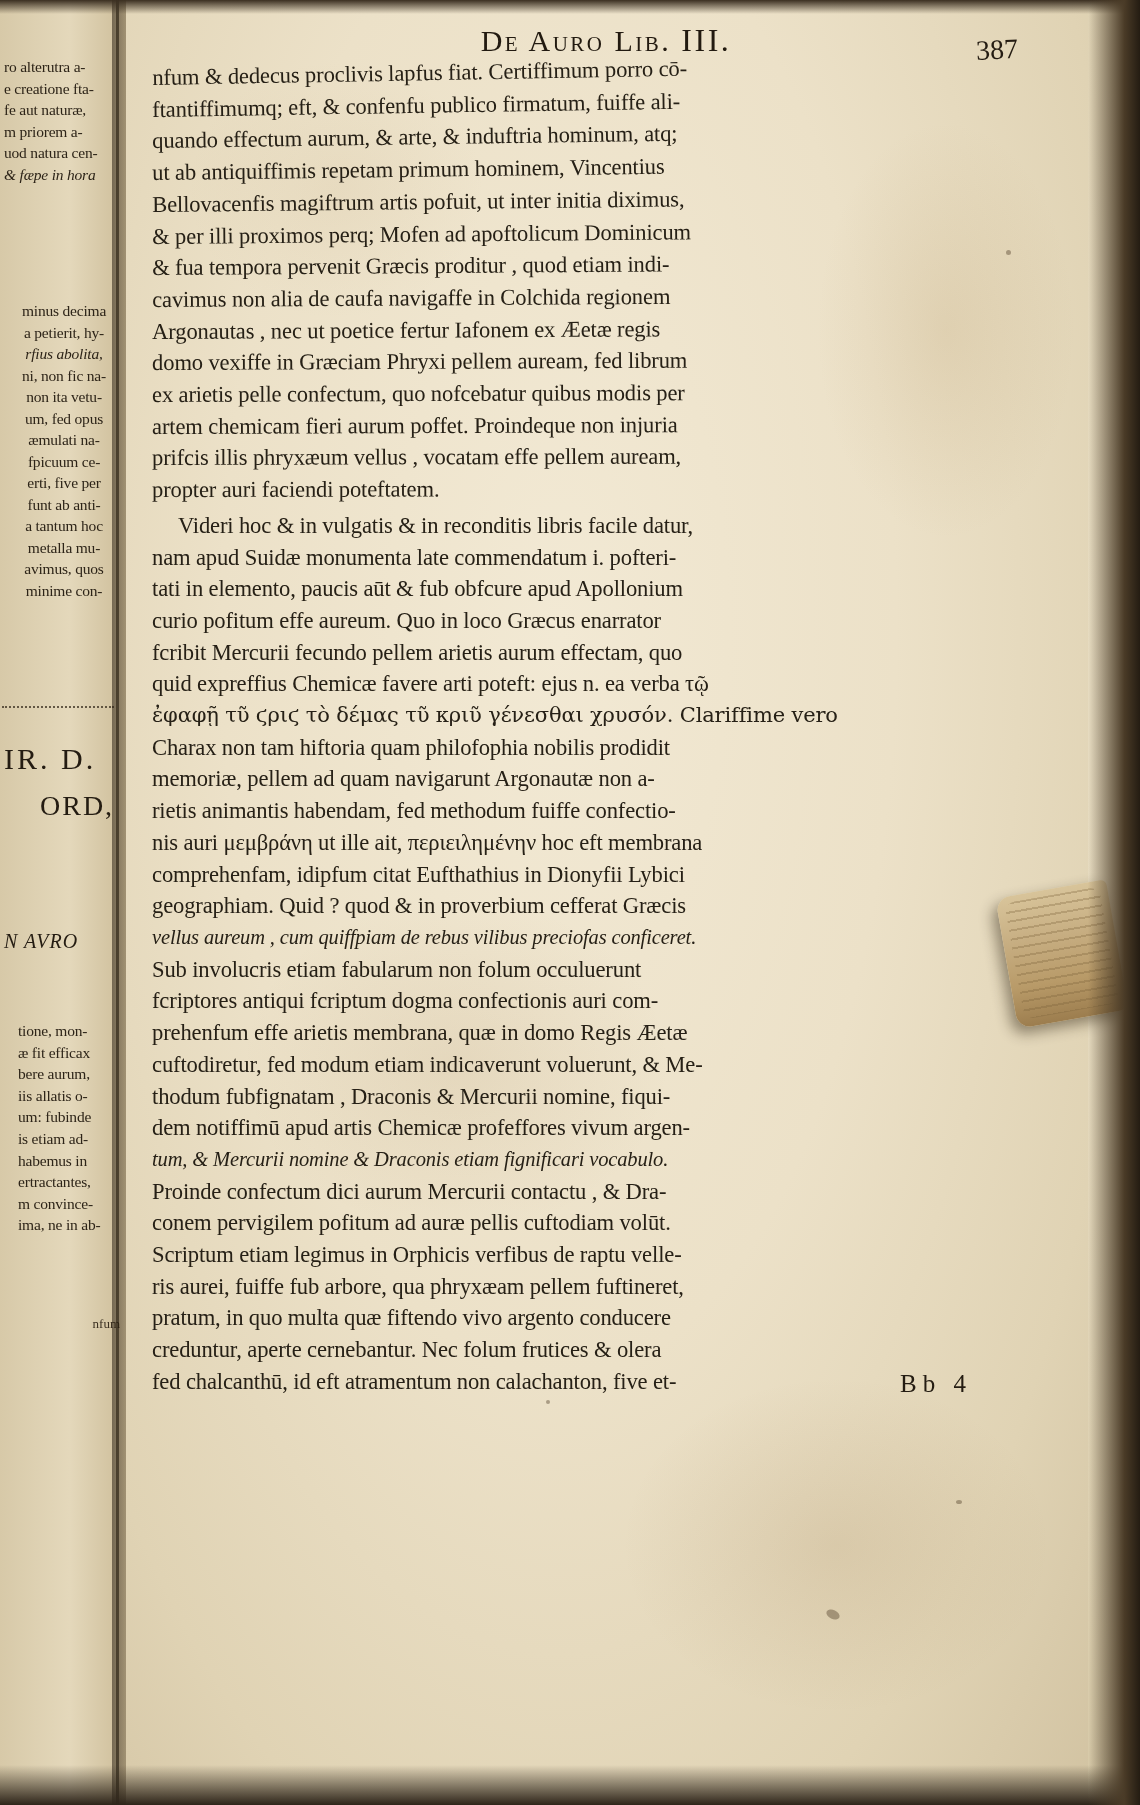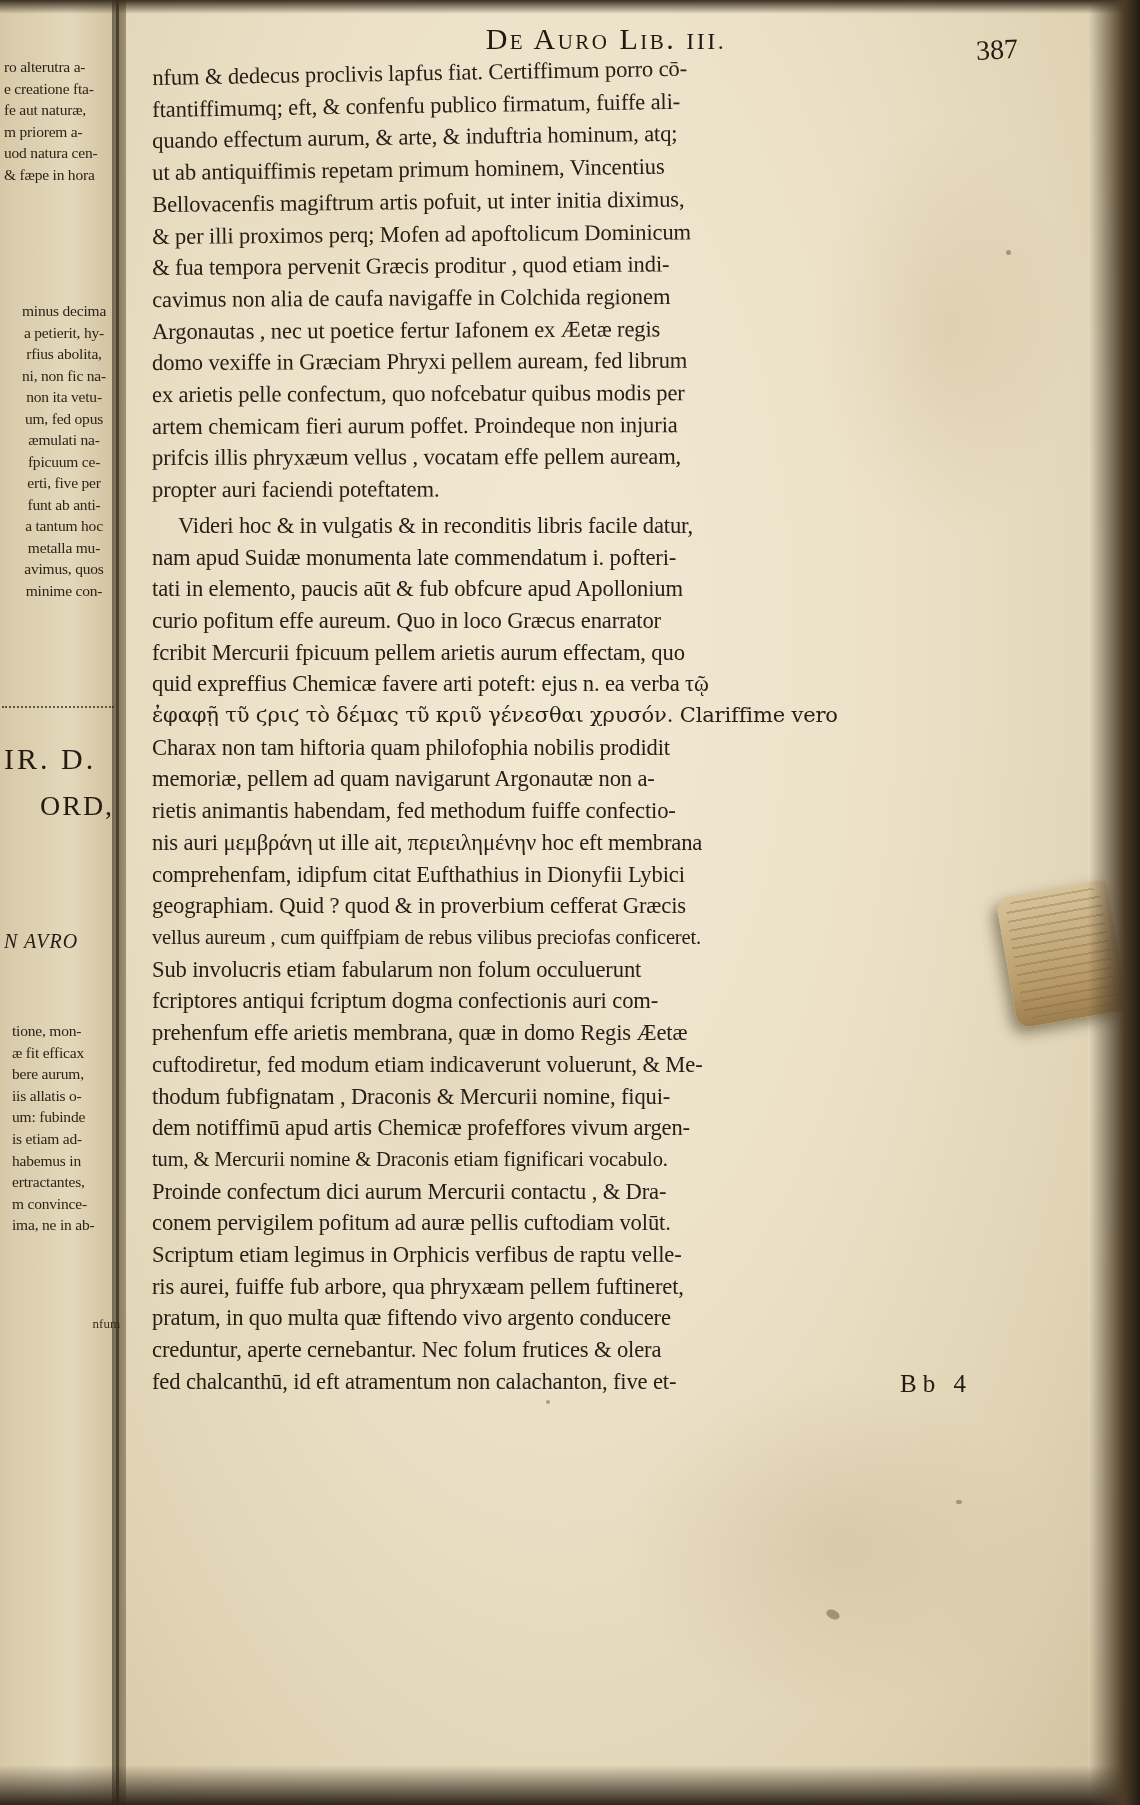--- a/index.html
+++ b/index.html
@@ -89,21 +89,21 @@
     width: 122px;
     font-size: 20px;
     letter-spacing: 1px;
     font-style: italic;
     color: #241c12;
   }
   .verso-col2 {
     position: absolute;
     left: 0; top: 1020px;
     width: 122px;
-    padding-left: 12px;
+    padding-left: 18px;
     font-size: 15.5px;
     line-height: 21.6px;
     color: #2d2418;
     letter-spacing: -0.2px;
   }
   .verso-col2 div { white-space: nowrap; }
   .verso-catch {
     position: absolute;
     right: 6px; top: 1316px;
     font-size: 13px;
@@ -155,21 +155,21 @@
     position: absolute;
     left: 160px; top: 22px;
     width: 640px;
     text-align: center;
     font-size: 30px;
     letter-spacing: 2.5px;
     color: #221a10;
     font-family: "Liberation Serif", serif;
     font-variant: small-caps;
   }
-  .runhead .big { font-size: 24px; }
+  .runhead .big { font-size: 32px; }
   .pagenum {
     position: absolute;
     right: 70px; top: 34px;
     font-size: 28px;
     color: #241c12;
     font-family: "Liberation Serif", serif;
     transform: rotate(-3deg);
   }
 
   
@@ -179,21 +179,21 @@
     width: 812px;
     font-size: 22.6px;
     line-height: 31.7px;
     color: #262016;
     font-family: "Liberation Serif", serif;
     letter-spacing: -0.15px;
   }
   .body-text p { margin: 0; }
   .body-text .ln { white-space: nowrap; display: block; }
   .indent { display: inline-block; width: 26px; }
-  .ital { }
+  .ital { font-style: italic; }
   .greek { font-family: "DejaVu Serif", serif; font-size: 21px; }
   .small { font-size: 20.5px; }
 
   
   .slant1 { display: block; transform-origin: left top; }
 
   .signature {
     position: absolute;
     left: 8px; top: 1292px;
     width: 812px;
@@ -317,21 +317,21 @@
         <span class="ln slant1" style="transform:rotate(-0.2deg);">artem chemicam fieri aurum poffet. Proindeque non injuria</span>
         <span class="ln slant1" style="transform:rotate(-0.15deg);">prifcis illis phryxæum vellus , vocatam effe pellem auream,</span>
         <span class="ln slant1" style="transform:rotate(-0.1deg);">propter auri faciendi poteftatem.</span>
       </p>
 
       <p style="margin-top:4px;">
         <span class="ln"><span class="indent"></span><span>Videri hoc &amp; in vulgatis &amp; in reconditis libris facile datur,</span></span>
         <span class="ln">nam apud Suidæ monumenta late commendatum i. pofteri-</span>
         <span class="ln">tati in elemento, paucis aūt &amp; fub obfcure apud Apollonium</span>
         <span class="ln">curio pofitum effe aureum.  Quo in loco Græcus enarrator</span>
-        <span class="ln">fcribit Mercurii fpicuum pellem arietis aurum effectam, quo</span>
+        <span class="ln">fcribit Mercurii fecundo pellem arietis aurum effectam, quo</span>
         <span class="ln">quid expreffius Chemicæ favere arti poteft: ejus n. ea verba τῷ</span>
         <span class="ln greek">ἐφαφῇ τῦ ϛριϛ τὸ δέμας τῦ κριῦ γένεσθαι χρυσόν. Clariffime vero</span>
         <span class="ln">Charax non tam hiftoria quam philofophia nobilis prodidit</span>
         <span class="ln">memoriæ, pellem ad quam navigarunt Argonautæ non a-</span>
         <span class="ln">rietis animantis habendam, fed methodum fuiffe confectio-</span>
         <span class="ln">nis auri μεμβράνη ut ille ait, περιειλημένην hoc eft membrana</span>
         <span class="ln">comprehenfam, idipfum citat Eufthathius in Dionyfii Lybici</span>
         <span class="ln">geographiam.  Quid ? quod &amp; in proverbium cefferat Græcis</span>
         <span class="ln ital small">vellus aureum , cum quiffpiam de rebus vilibus preciofas conficeret.</span>
         <span class="ln">Sub involucris etiam fabularum non folum occuluerunt</span>

